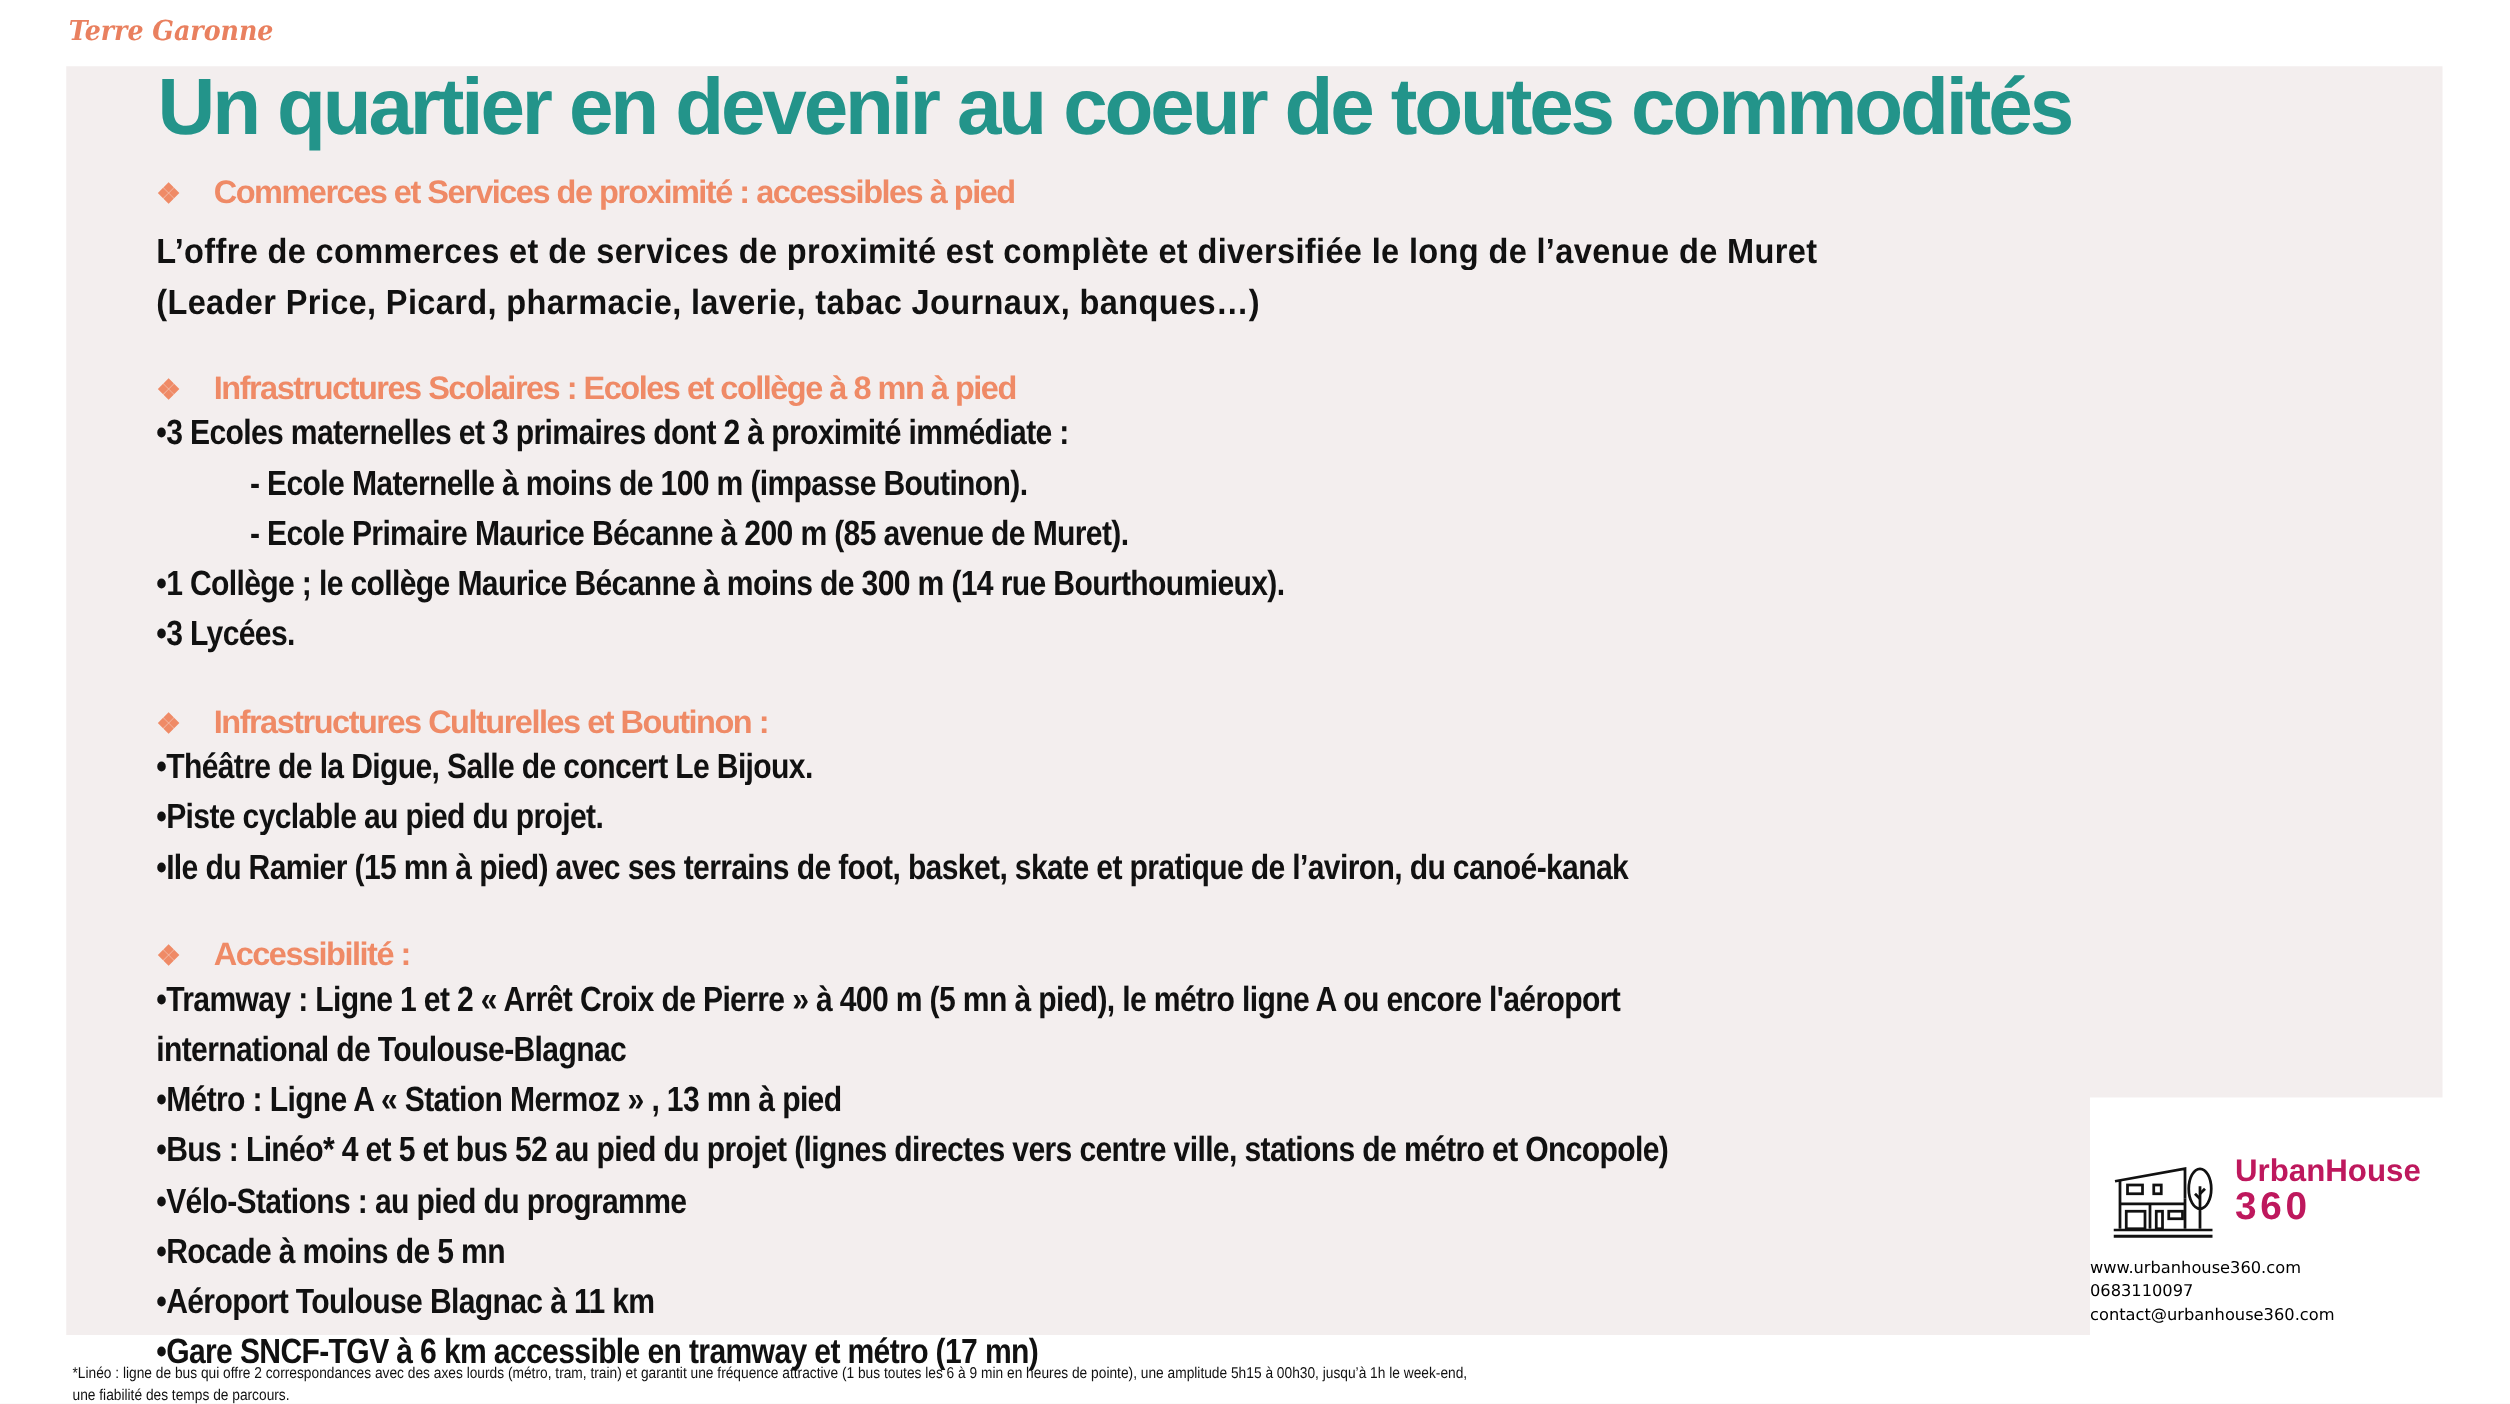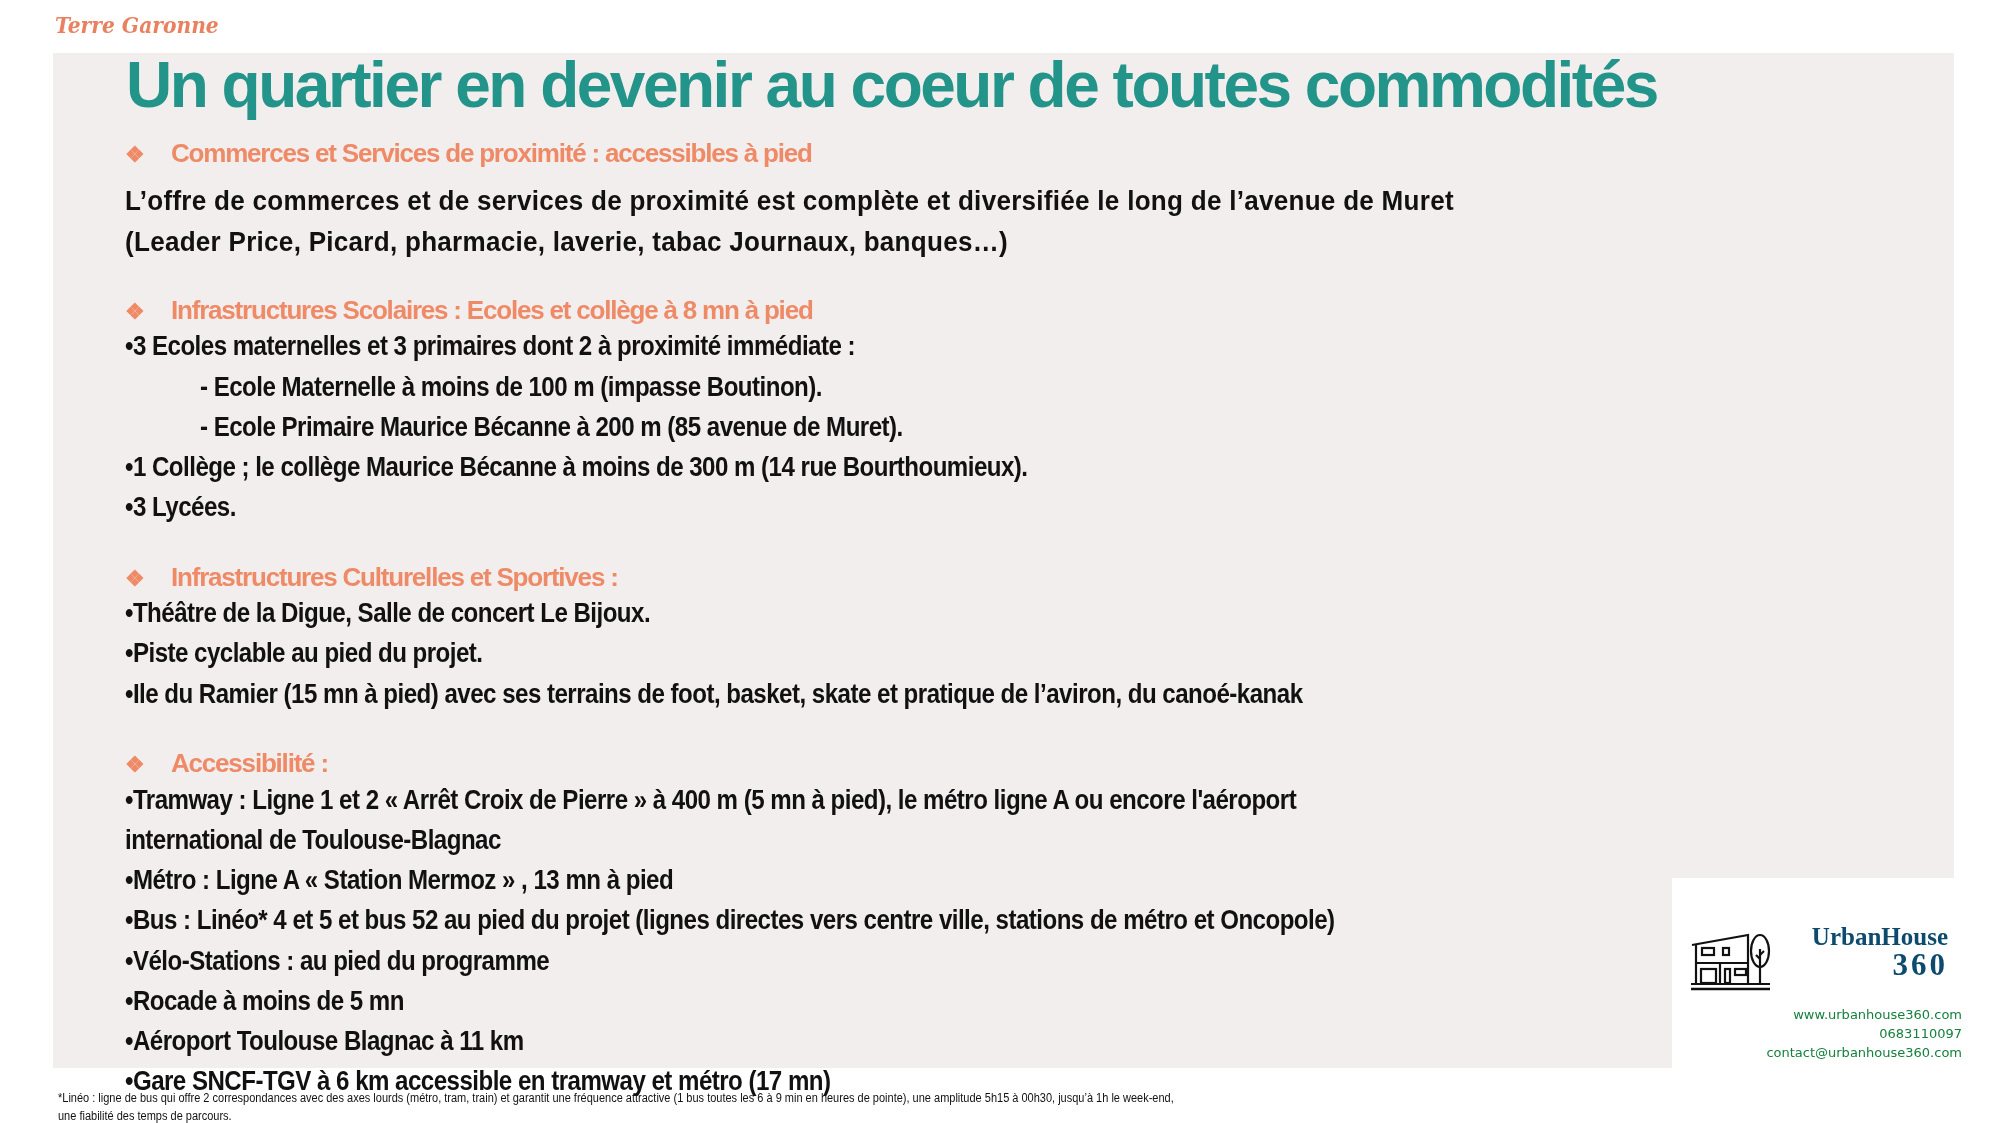--- a/index.html
+++ b/index.html
@@ -42,28 +42,28 @@
   .footnote {
     position: absolute; left: 58px; white-space: nowrap;
     font-family: "Liberation Sans", sans-serif; font-size: 12.5px; color: #111;
     transform-origin: left center;
   }
   .logo-box {
     position: absolute; left: 1672px; top: 878px; width: 290px; height: 195px;
     background: #ffffff;
   }
   .logo-name {
-    position: absolute; left: 116px; top: 45px; font-family: Liberation Serif, serif;
-    font-weight: bold; font-size: 25px; color: #0c4a6e; line-height: 28px; text-align: right;
+    position: absolute; left: 116px; top: 45px; font-family: Liberation Sans, sans-serif;
+    font-weight: bold; font-size: 25px; color: #be185d; line-height: 28px; text-align: left;
     width: 160px;
   }
   .logo-num { display: block; font-size: 31px; letter-spacing: 3px; }
   .logo-contact {
-    position: absolute; left: 0; top: 127px; width: 290px; text-align: right;
-    font-family: "DejaVu Sans", sans-serif; font-size: 13px; color: #15803d; line-height: 19px;
+    position: absolute; left: 0; top: 127px; width: 290px; text-align: left;
+    font-family: "DejaVu Sans", sans-serif; font-size: 13px; color: #000000; line-height: 19px;
   }
   .logo-contact div { display: block; }
   .house { position: absolute; left: 18px; top: 55px; }
 </style>
 </head>
 <body>
 
 <div class="brand">Terre Garonne</div>
 
 <div class="panel"></div>
@@ -79,21 +79,21 @@
 <div class="sec-head" style="top:295px;">
   <span class="diamond">❖</span><span>Infrastructures Scolaires : Ecoles et collège à 8 mn à pied</span>
 </div>
 <div class="line body-cond" style="top:330px; transform:scaleX(0.86);">•3 Ecoles maternelles et 3 primaires dont 2 à proximité immédiate :</div>
 <div class="line body-cond" style="top:371px; left:200px; transform:scaleX(0.86);">- Ecole Maternelle à moins de 100 m (impasse Boutinon).</div>
 <div class="line body-cond" style="top:411px; left:200px; transform:scaleX(0.86);">- Ecole Primaire Maurice Bécanne à 200 m (85 avenue de Muret).</div>
 <div class="line body-cond" style="top:451px; transform:scaleX(0.86);">•1 Collège ; le collège Maurice Bécanne à moins de 300 m (14 rue Bourthoumieux).</div>
 <div class="line body-cond" style="top:491px; transform:scaleX(0.86);">•3 Lycées.</div>
 
 <div class="sec-head" style="top:562px;">
-  <span class="diamond">❖</span><span>Infrastructures Culturelles et Sportives :</span>
+  <span class="diamond">❖</span><span>Infrastructures Culturelles et Boutinon :</span>
 </div>
 <div class="line body-cond" style="top:597px; transform:scaleX(0.86);">•Théâtre de la Digue, Salle de concert Le Bijoux.</div>
 <div class="line body-cond" style="top:637px; transform:scaleX(0.86);">•Piste cyclable au pied du projet.</div>
 <div class="line body-cond" style="top:678px; transform:scaleX(0.86);">•Ile du Ramier (15 mn à pied) avec ses terrains de foot, basket, skate et pratique de l’aviron, du canoé-kanak</div>
 
 <div class="sec-head" style="top:748px;">
   <span class="diamond">❖</span><span>Accessibilité :</span>
 </div>
 <div class="line body-cond" style="top:784px; transform:scaleX(0.86);">•Tramway : Ligne 1 et 2 « Arrêt Croix de Pierre » à 400 m (5 mn à pied), le métro ligne A ou encore l'aéroport</div>
 <div class="line body-cond" style="top:824px; transform:scaleX(0.86);">international de Toulouse-Blagnac</div>

